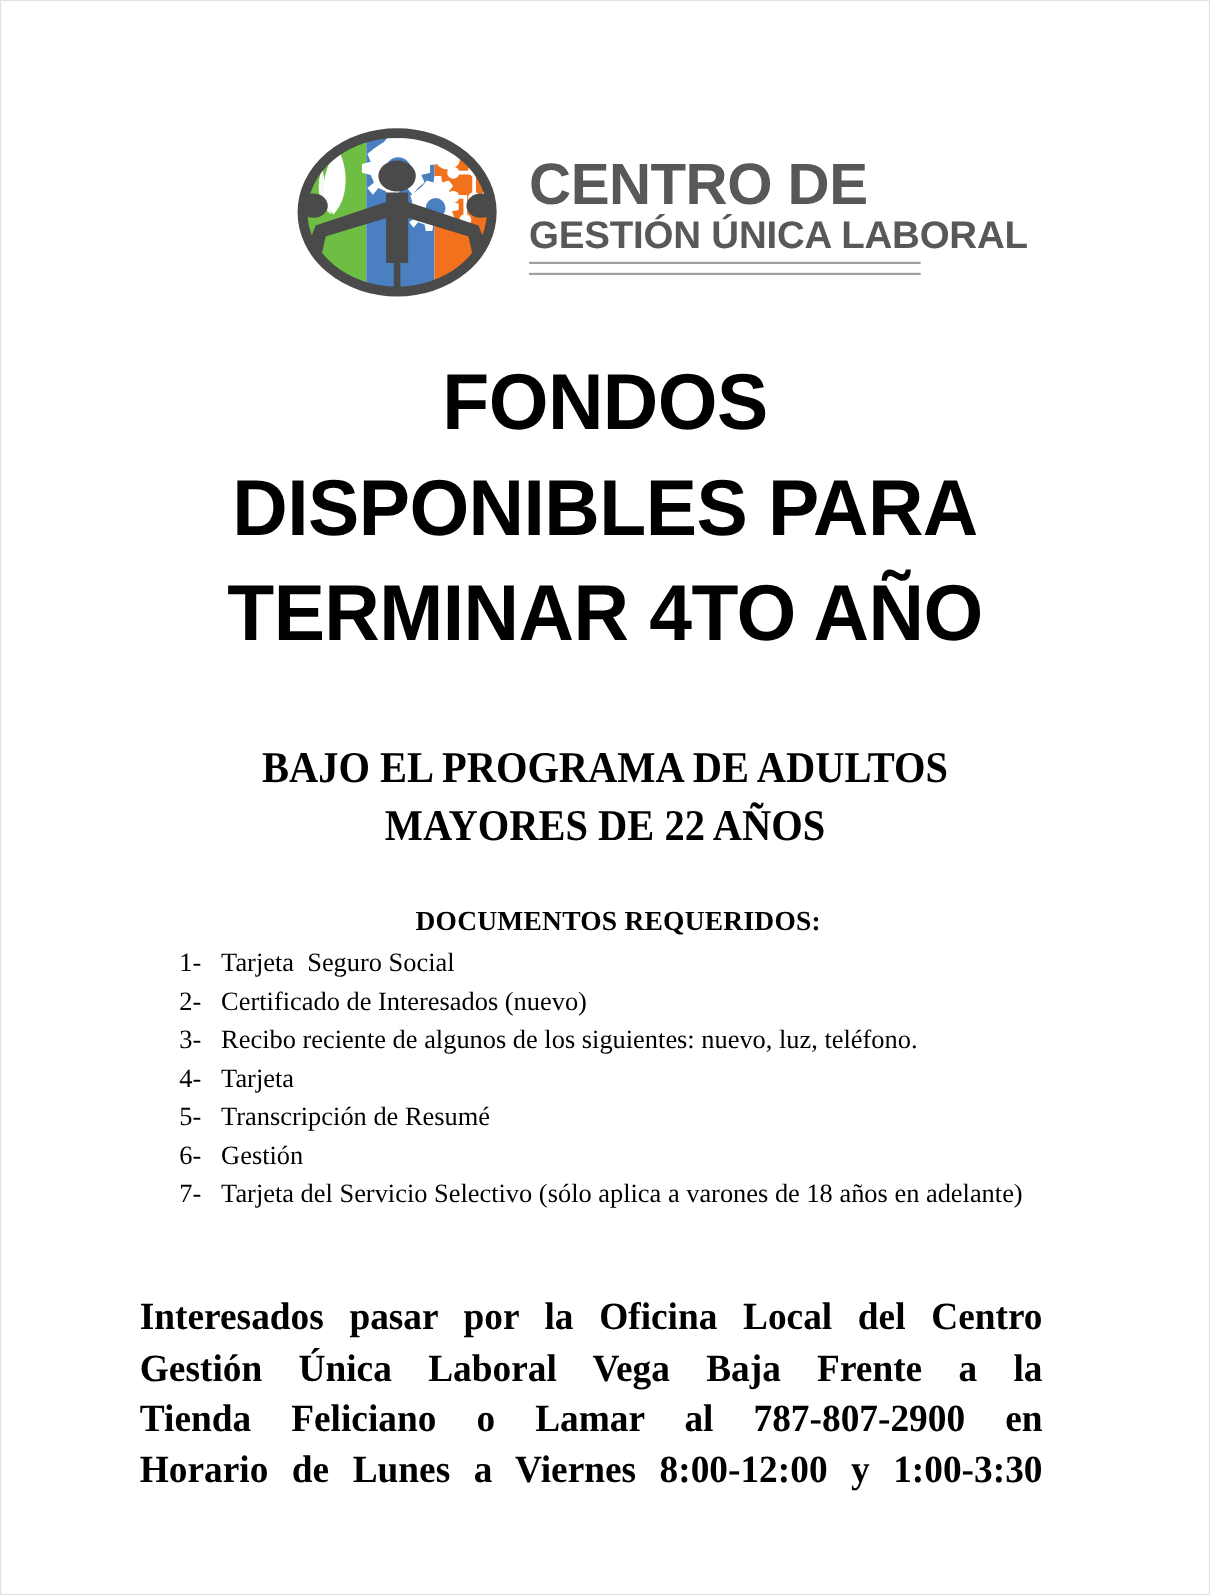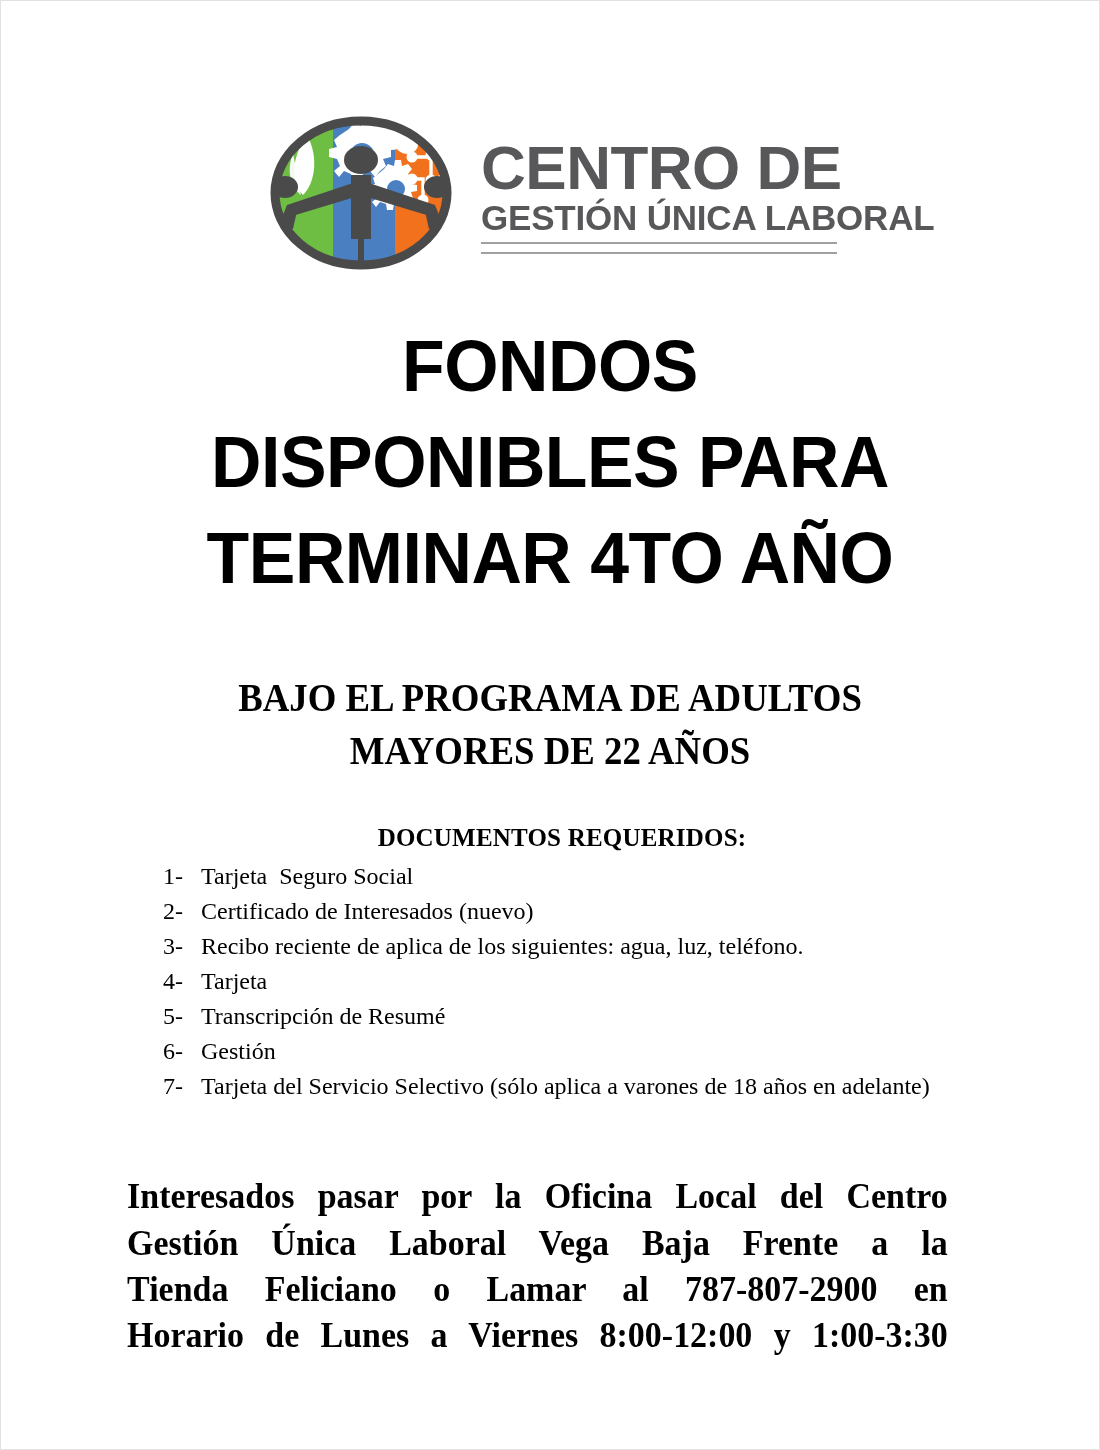--- a/index.html
+++ b/index.html
@@ -42,21 +42,21 @@
   .logo-wordmark {
     display: flex;
     flex-direction: column;
     align-items: stretch;
     width: 356px;
     padding-top: 6px;
   }
   .wm-line1 {
     font-family: "Liberation Sans", "DejaVu Sans", sans-serif;
     font-weight: bold;
-    font-size: 62px;
+    font-size: 53px;
     line-height: 0.98;
     color: #58585a;
     letter-spacing: -0.5px;
     white-space: nowrap;
   }
   .wm-line2 {
     font-family: "Liberation Sans", "DejaVu Sans", sans-serif;
     font-weight: bold;
     font-size: 35px;
     line-height: 1.12;
@@ -260,21 +260,21 @@
       <li class="docs-item">
         <span class="docs-num">1-</span>
         <span class="docs-text">Tarjeta  Seguro Social</span>
       </li>
       <li class="docs-item">
         <span class="docs-num">2-</span>
         <span class="docs-text">Certificado de Interesados (nuevo)</span>
       </li>
       <li class="docs-item">
         <span class="docs-num">3-</span>
-        <span class="docs-text">Recibo reciente de aplica de los siguientes: agua, luz, teléfono.</span>
+        <span class="docs-text">Recibo reciente de algunos de los siguientes: nuevo, luz, teléfono.</span>
       </li>
       <li class="docs-item">
         <span class="docs-num">4-</span>
         <span class="docs-text">Tarjeta</span>
       </li>
       <li class="docs-item">
         <span class="docs-num">5-</span>
         <span class="docs-text">Transcripción de Resumé</span>
       </li>
       <li class="docs-item">

